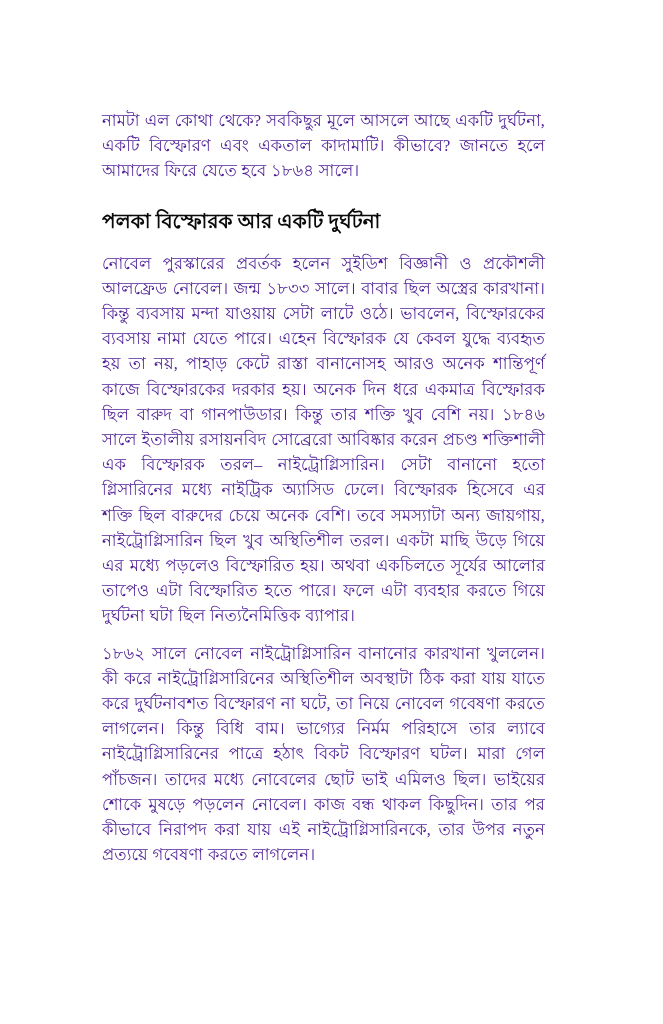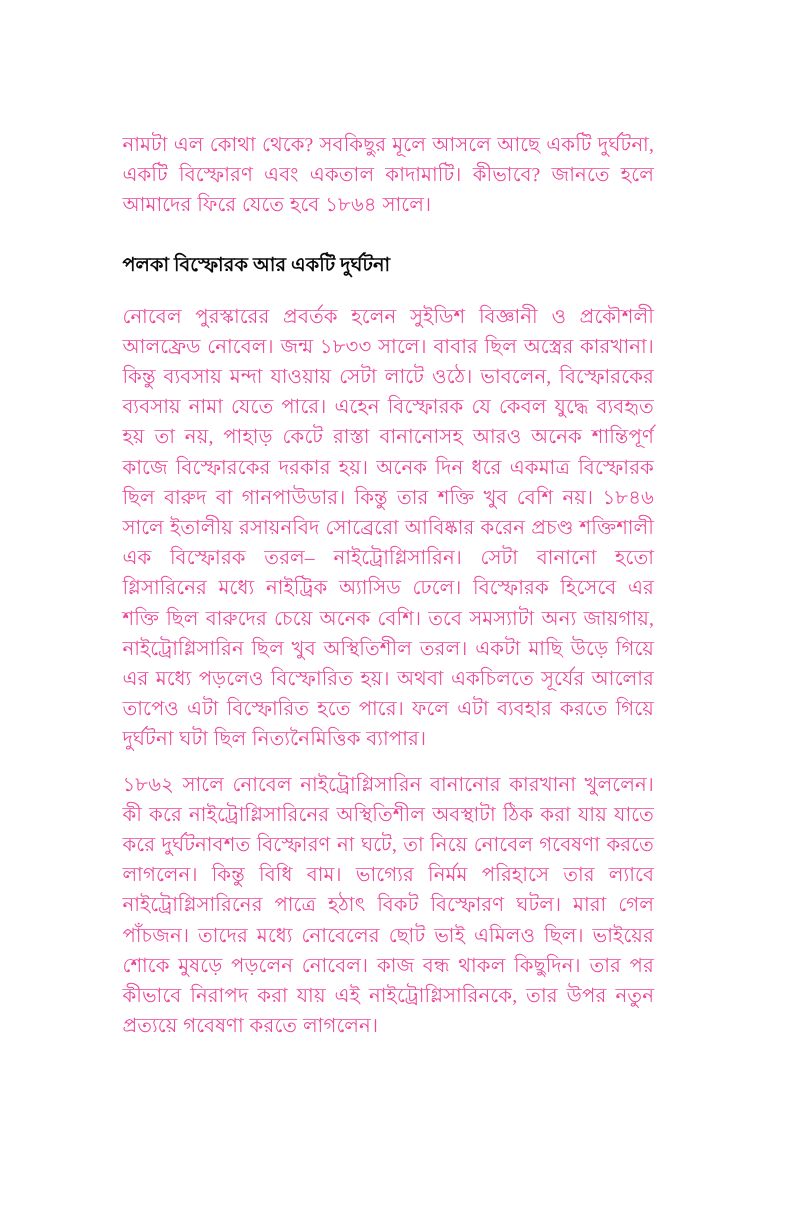--- a/index.html
+++ b/index.html
@@ -28,32 +28,32 @@
     width: 459px;
   }
   .para {
     margin: 0 16px 0 0;
     text-align: justify;
     text-justify: inter-word;
     font-size: 16.4px;
     line-height: 25.2px;
     letter-spacing: 0.1px;
     word-spacing: 0.6px;
-    color: #ec4899;
+    color: #4c1d95;
     text-indent: 0;
   }
   .para + .para {
     margin-top: 12px;
   }
   .para-last-justify {
     text-align-last: left;
   }
   .section-heading {
     margin: 0;
-    font-size: 16px;
+    font-size: 20px;
     line-height: 25px;
     font-weight: 700;
     color: #0a0a0a;
     letter-spacing: 0.1px;
     text-align: left;
   }
   .heading-wrap {
     margin-top: 25px;
     margin-bottom: 17px;
   }

